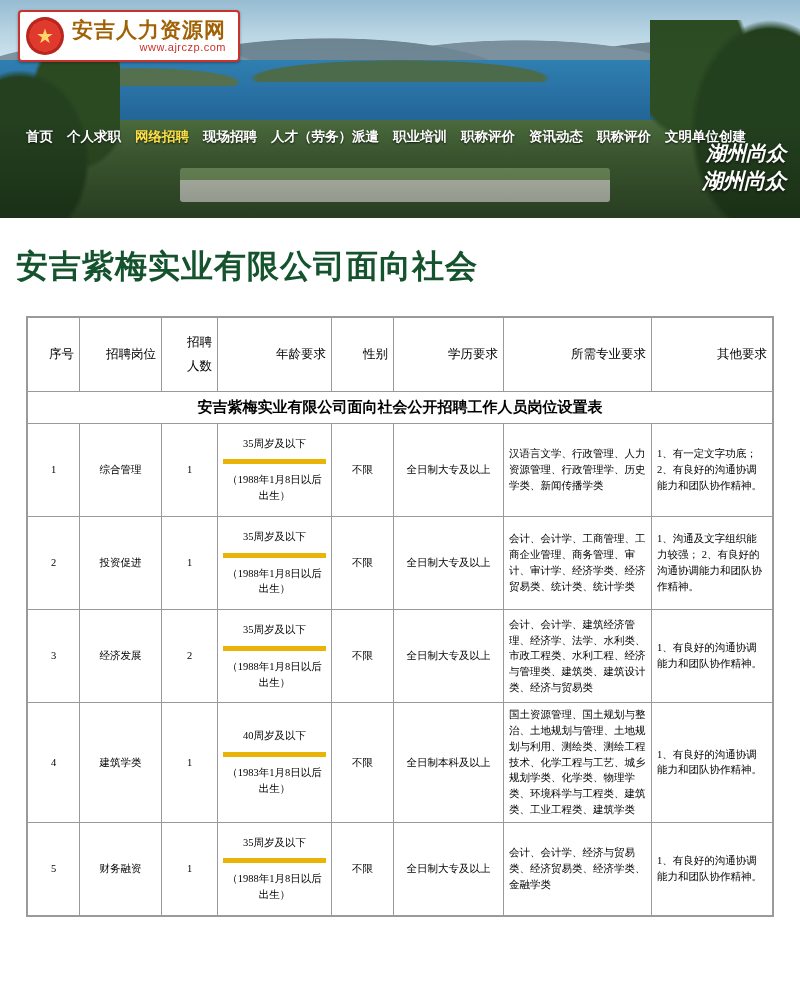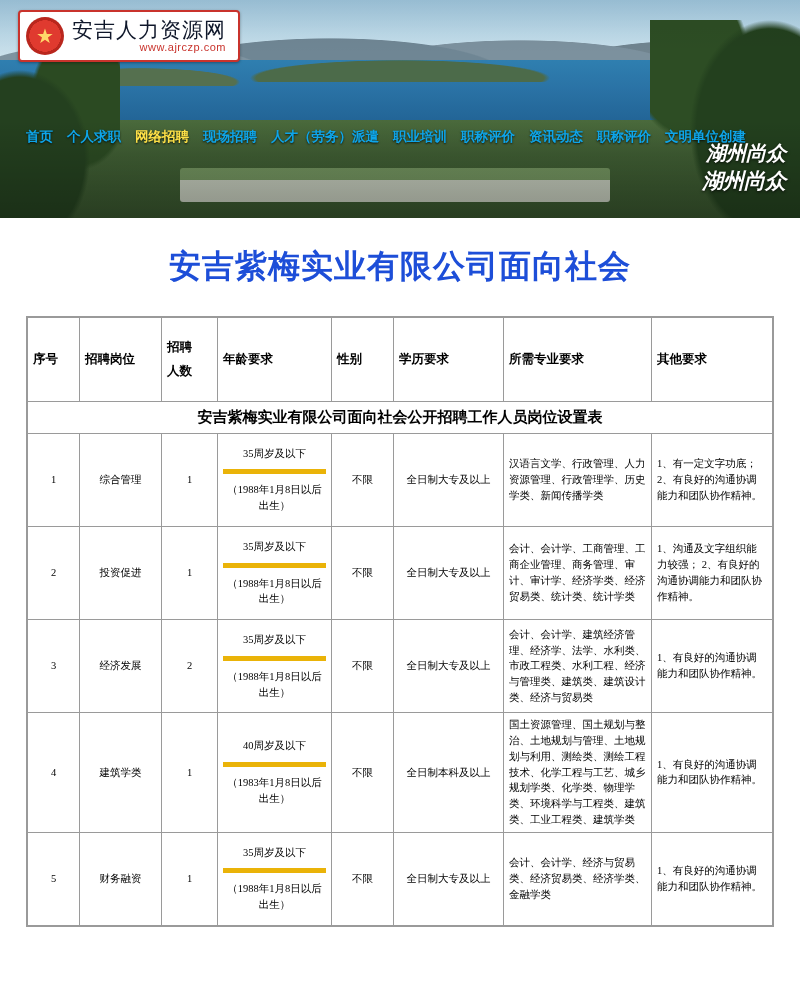--- a/index.html
+++ b/index.html
@@ -100,23 +100,23 @@
     content: "★";
     position: absolute;
     left: 0; right: 0; top: 50%;
     transform: translateY(-52%);
     text-align: center;
     color: #ffd76a;
     font-size: 20px;
     line-height: 1;
   }
   .logo-text-main {
-    color: #0f172a;
+    color: #a16207;
     font-size: 21px;
-    font-weight: normal;
+    font-weight: bold;
     letter-spacing: 1px;
     line-height: 1.1;
     white-space: nowrap;
   }
   .logo-text-sub {
     color: #c9332c;
     font-size: 11px;
     line-height: 1.2;
     white-space: nowrap;
     letter-spacing: .5px;
@@ -127,21 +127,21 @@
   .nav {
     position: absolute;
     left: 26px;
     top: 128px;
     display: flex;
     align-items: center;
     gap: 14px;
     white-space: nowrap;
   }
   .nav-item {
-    color: #0ea5e9;
+    color: #ffffff;
     font-size: 13.5px;
     font-weight: bold;
     text-shadow: 0 1px 2px rgba(0,0,0,.75);
     cursor: pointer;
   }
   .nav-item.active { color: #fde047; }
 
   .brand-right {
     position: absolute;
     right: 14px;
@@ -167,22 +167,21 @@
     font-family: "Liberation Serif", "DejaVu Serif", serif;
   }
 
   
   .article {
     padding: 0 16px;
     box-sizing: border-box;
     width: 800px;
   }
   .headline {
-    color: #1d4ed8;
-    text-align: center;
+    color: #14532d;
     font-weight: bold;
     font-size: 32px;
     line-height: 1.75;
     letter-spacing: 1px;
     margin-top: 20px;
     font-family: "Liberation Serif", "DejaVu Serif", serif;
   }
   .headline .l2 { display: block; }
 
   .table-wrap {
@@ -204,25 +203,25 @@
     text-align: center;
     font-size: 15px;
     font-weight: bold;
     padding: 14px 4px;
     font-family: "Liberation Serif", "DejaVu Serif", serif;
     border-left: none;
     border-right: none;
     border-top: none;
   }
   thead td {
-    text-align: left;
+    text-align: right;
     font-size: 12.5px;
-    font-weight: bold;
-    font-family: "Liberation Serif", "DejaVu Serif", serif;
-    height: 84px;
+    font-weight: normal;
+    font-family: "Liberation Serif", "DejaVu Serif", serif;
+    height: 74px;
   }
   .hdr-stack { line-height: 1.9; }
   tbody td {
     font-size: 10.5px;
     font-family: "Liberation Serif", "DejaVu Serif", serif;
     line-height: 1.5;
   }
   td.c { text-align: center; }
   td.l { text-align: left; }
   .age-cell { text-align: center; padding: 0; }

